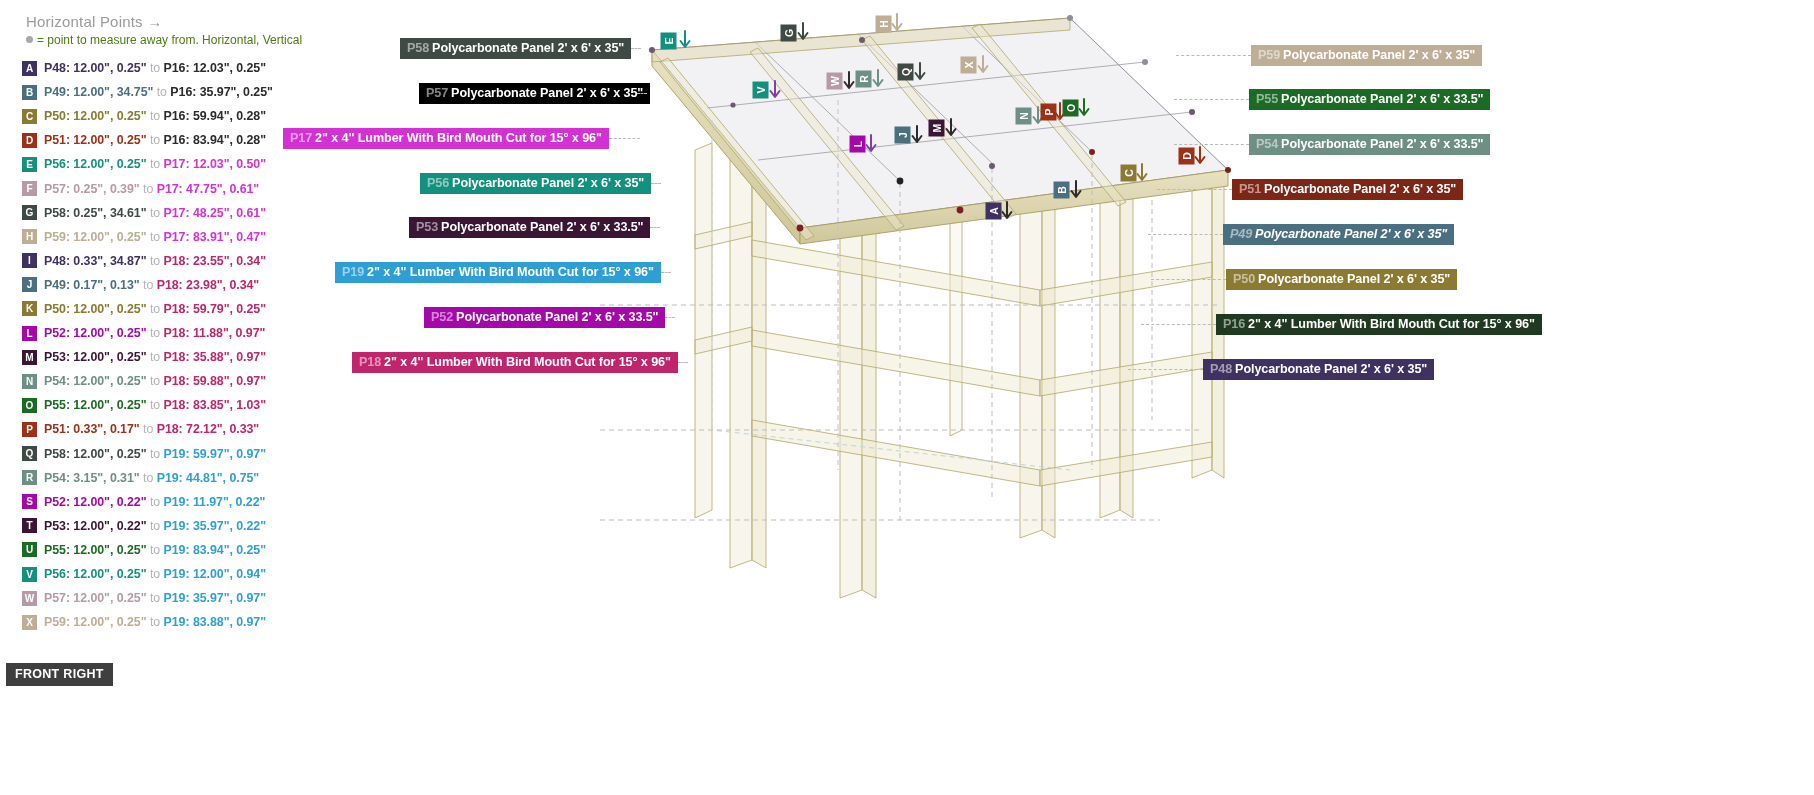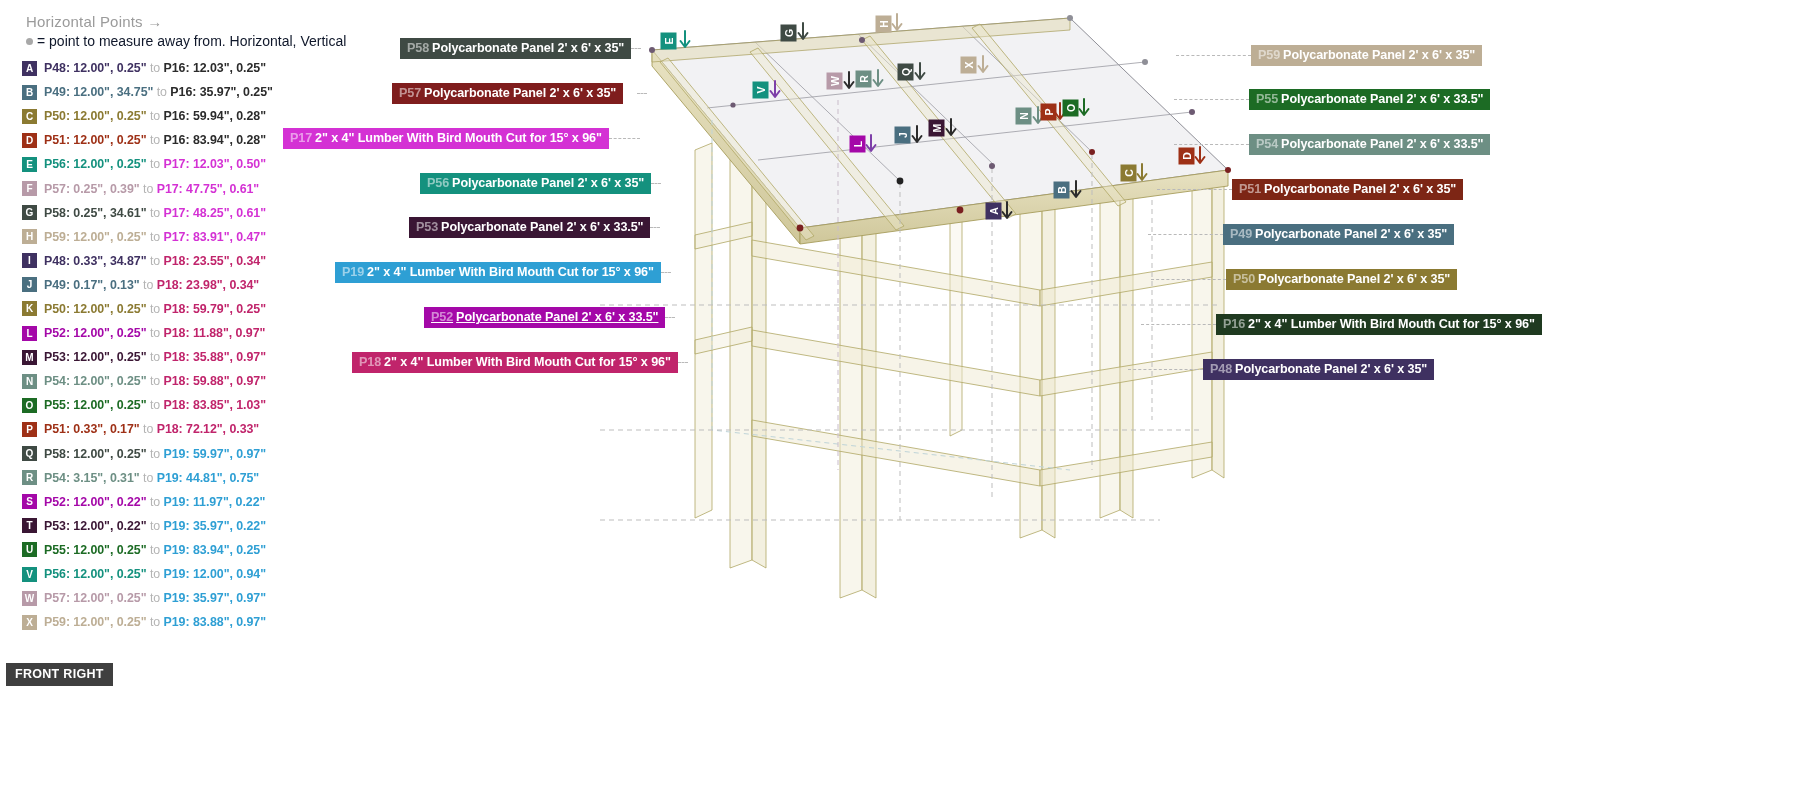--- a/index.html
+++ b/index.html
@@ -29,22 +29,22 @@
     left: 26px;
     top: 13px;
     font-size: 15px;
     color: #9b9b9b;
     letter-spacing: .2px;
   }
   #cp-subtitle {
     position: absolute;
     left: 26px;
     top: 33px;
-    font-size: 14px;
-    color: #0f172a;
+    font-size: 12px;
+    color: #4d7c0f;
     white-space: nowrap;
   }
   #cp-subtitle .dot {
     display: inline-block;
     width: 7px;
     height: 7px;
     border-radius: 50%;
     background: #a8a8a8;
     margin-right: 4px;
     vertical-align: 1px;
@@ -454,42 +454,42 @@
     <div class="marker" style="left: 385px; top: 203px; background: rgb(63, 49, 97); transform: rotate(-90deg);">A</div>
     <div class="marker-arrow" style="left: 400px; top: 201px;">
       <svg width="14" height="22" viewBox="0 0 14 22">
         <path d="M7 1 L7 15 M2.5 11 L7 17 L11.5 11" stroke="#2b2b2b" stroke-width="2" fill="none" stroke-linecap="round" stroke-linejoin="round"></path>
       </svg>
     </div>
   </div>
 
 <div class="callout left" style="left: 400px; top: 38px; background: rgb(63, 74, 68);"><span class="pid">P58</span><span>Polycarbonate Panel 2' x 6'  x 35"</span></div>
 <div class="leader" style="top: 48px; left: 631px; width: 10px;"></div>
-<div class="callout left" style="left: 392px; top: 83px; background: #7f1d1d;"><span class="pid">P57</span><span>Polycarbonate Panel 2' x 6'  x 35"</span></div>
+<div class="callout left" style="left: 419px; top: 83px; background: #000000;"><span class="pid">P57</span><span>Polycarbonate Panel 2' x 6'  x 35"</span></div>
 <div class="leader" style="top: 93px; left: 637px; width: 10px;"></div>
 <div class="callout left" style="left: 283px; top: 128px; background: rgb(212, 49, 212);"><span class="pid">P17</span><span>2" x 4" Lumber With Bird Mouth Cut for 15° x 96"</span></div>
 <div class="leader" style="top: 138px; left: 609px; width: 31px;"></div>
 <div class="callout left" style="left: 420px; top: 173px; background: rgb(20, 145, 126);"><span class="pid">P56</span><span>Polycarbonate Panel 2' x 6'  x 35"</span></div>
 <div class="leader" style="top: 183px; left: 651px; width: 10px;"></div>
 <div class="callout left" style="left: 409px; top: 217px; background: rgb(58, 22, 52); text-align: center;"><span class="pid">P53</span><span>Polycarbonate Panel 2' x 6'  x 33.5"</span></div>
 <div class="leader" style="top: 227px; left: 650px; width: 10px;"></div>
 <div class="callout left" style="left: 335px; top: 262px; background: rgb(46, 159, 212);"><span class="pid">P19</span><span>2" x 4" Lumber With Bird Mouth Cut for 15° x 96"</span></div>
 <div class="leader" style="top: 272px; left: 661px; width: 10px;"></div>
-<div class="callout left" style="left: 424px; top: 307px; background: rgb(164, 8, 168); text-decoration: underline;"><span class="pid">P52</span><span>Polycarbonate Panel 2' x 6'  x 33.5"</span></div>
+<div class="callout left" style="left: 424px; top: 307px; background: rgb(164, 8, 168);"><span class="pid">P52</span><span>Polycarbonate Panel 2' x 6'  x 33.5"</span></div>
 <div class="leader" style="top: 317px; left: 665px; width: 10px;"></div>
 <div class="callout left" style="left: 352px; top: 352px; background: rgb(192, 36, 107);"><span class="pid">P18</span><span>2" x 4" Lumber With Bird Mouth Cut for 15° x 96"</span></div>
 <div class="leader" style="top: 362px; left: 678px; width: 10px;"></div>
 <div class="callout right" style="left: 1251px; top: 45px; background: rgb(189, 174, 149);"><span class="pid">P59</span><span>Polycarbonate Panel 2' x 6'  x 35"</span></div>
 <div class="leader" style="top: 55px; left: 1176px; width: 75px;"></div>
 <div class="callout right" style="left: 1249px; top: 89px; background: rgb(28, 107, 36);"><span class="pid">P55</span><span>Polycarbonate Panel 2' x 6'  x 33.5"</span></div>
 <div class="leader" style="top: 99px; left: 1174px; width: 75px;"></div>
 <div class="callout right" style="left: 1249px; top: 134px; background: rgb(109, 143, 132);"><span class="pid">P54</span><span>Polycarbonate Panel 2' x 6'  x 33.5"</span></div>
 <div class="leader" style="top: 144px; left: 1174px; width: 75px;"></div>
 <div class="callout right" style="left: 1232px; top: 179px; background: rgb(125, 38, 21);"><span class="pid">P51</span><span>Polycarbonate Panel 2' x 6'  x 35"</span></div>
 <div class="leader" style="top: 189px; left: 1157px; width: 75px;"></div>
-<div class="callout right" style="left: 1223px; top: 224px; background: rgb(74, 111, 128);"><span class="pid">P49</span><span>Polycarbonate Panel 2' x 6'  x 35"</span></div>
+<div class="callout right" style="left: 1223px; top: 224px; background: rgb(74, 111, 128); font-style: italic;"><span class="pid">P49</span><span>Polycarbonate Panel 2' x 6'  x 35"</span></div>
 <div class="leader" style="top: 234px; left: 1148px; width: 75px;"></div>
 <div class="callout right" style="left: 1226px; top: 269px; background: rgb(139, 122, 50);"><span class="pid">P50</span><span>Polycarbonate Panel 2' x 6'  x 35"</span></div>
 <div class="leader" style="top: 279px; left: 1151px; width: 75px;"></div>
 <div class="callout right" style="left: 1216px; top: 314px; background: rgb(31, 58, 32);"><span class="pid">P16</span><span>2" x 4" Lumber With Bird Mouth Cut for 15° x 96"</span></div>
 <div class="leader" style="top: 324px; left: 1141px; width: 75px;"></div>
 <div class="callout right" style="left: 1203px; top: 359px; background: rgb(63, 49, 97);"><span class="pid">P48</span><span>Polycarbonate Panel 2' x 6'  x 35"</span></div>
 <div class="leader" style="top: 369px; left: 1128px; width: 75px;"></div>
 
 </body></html>

